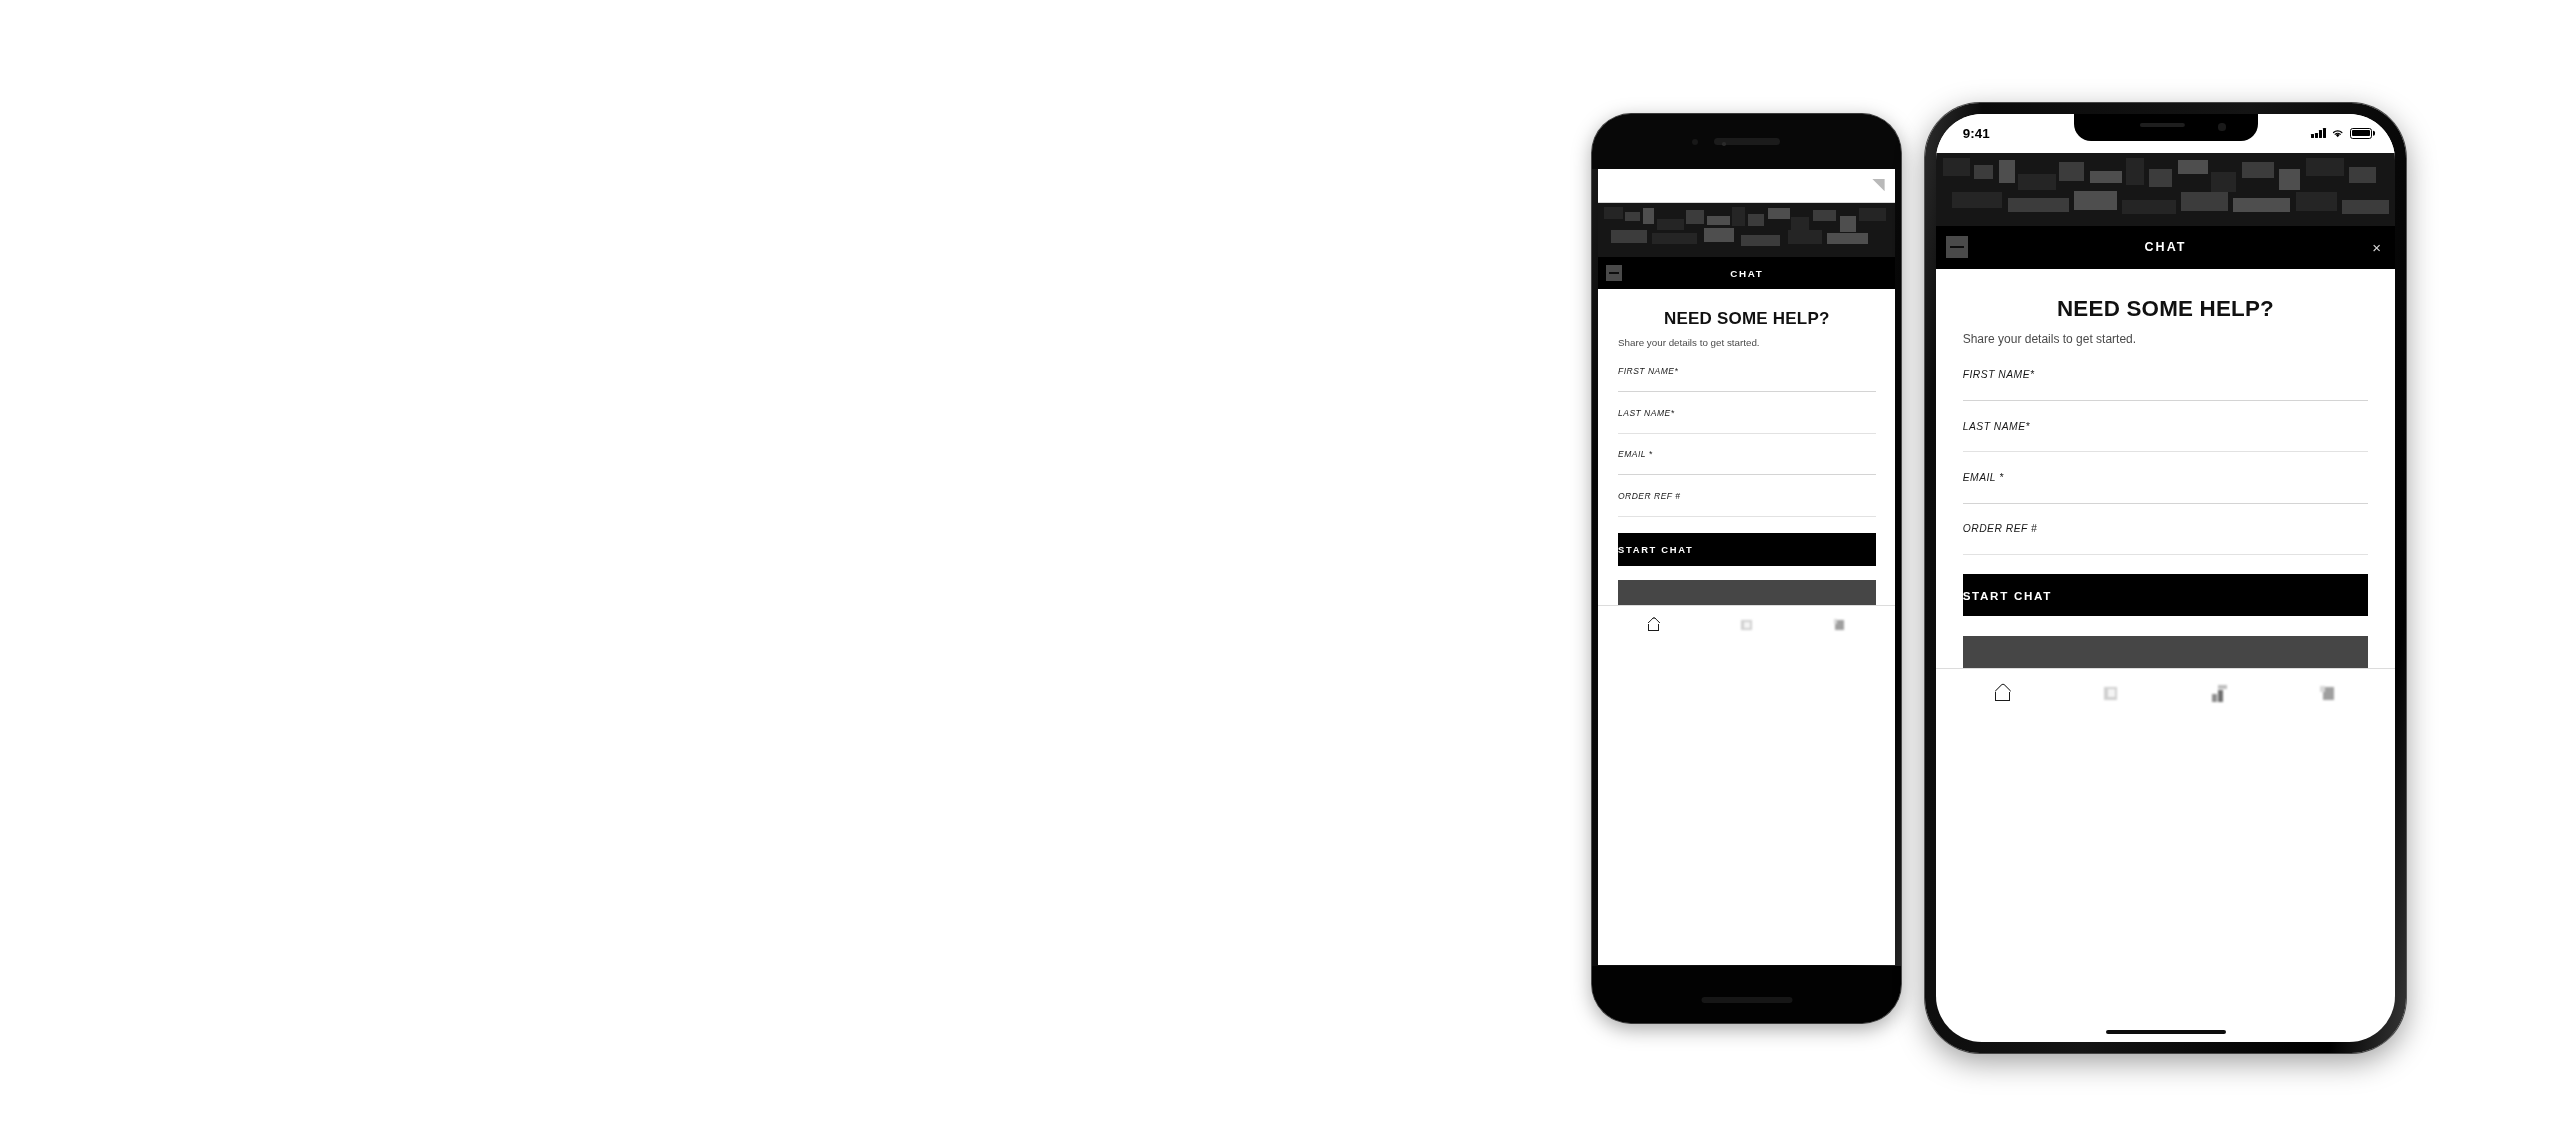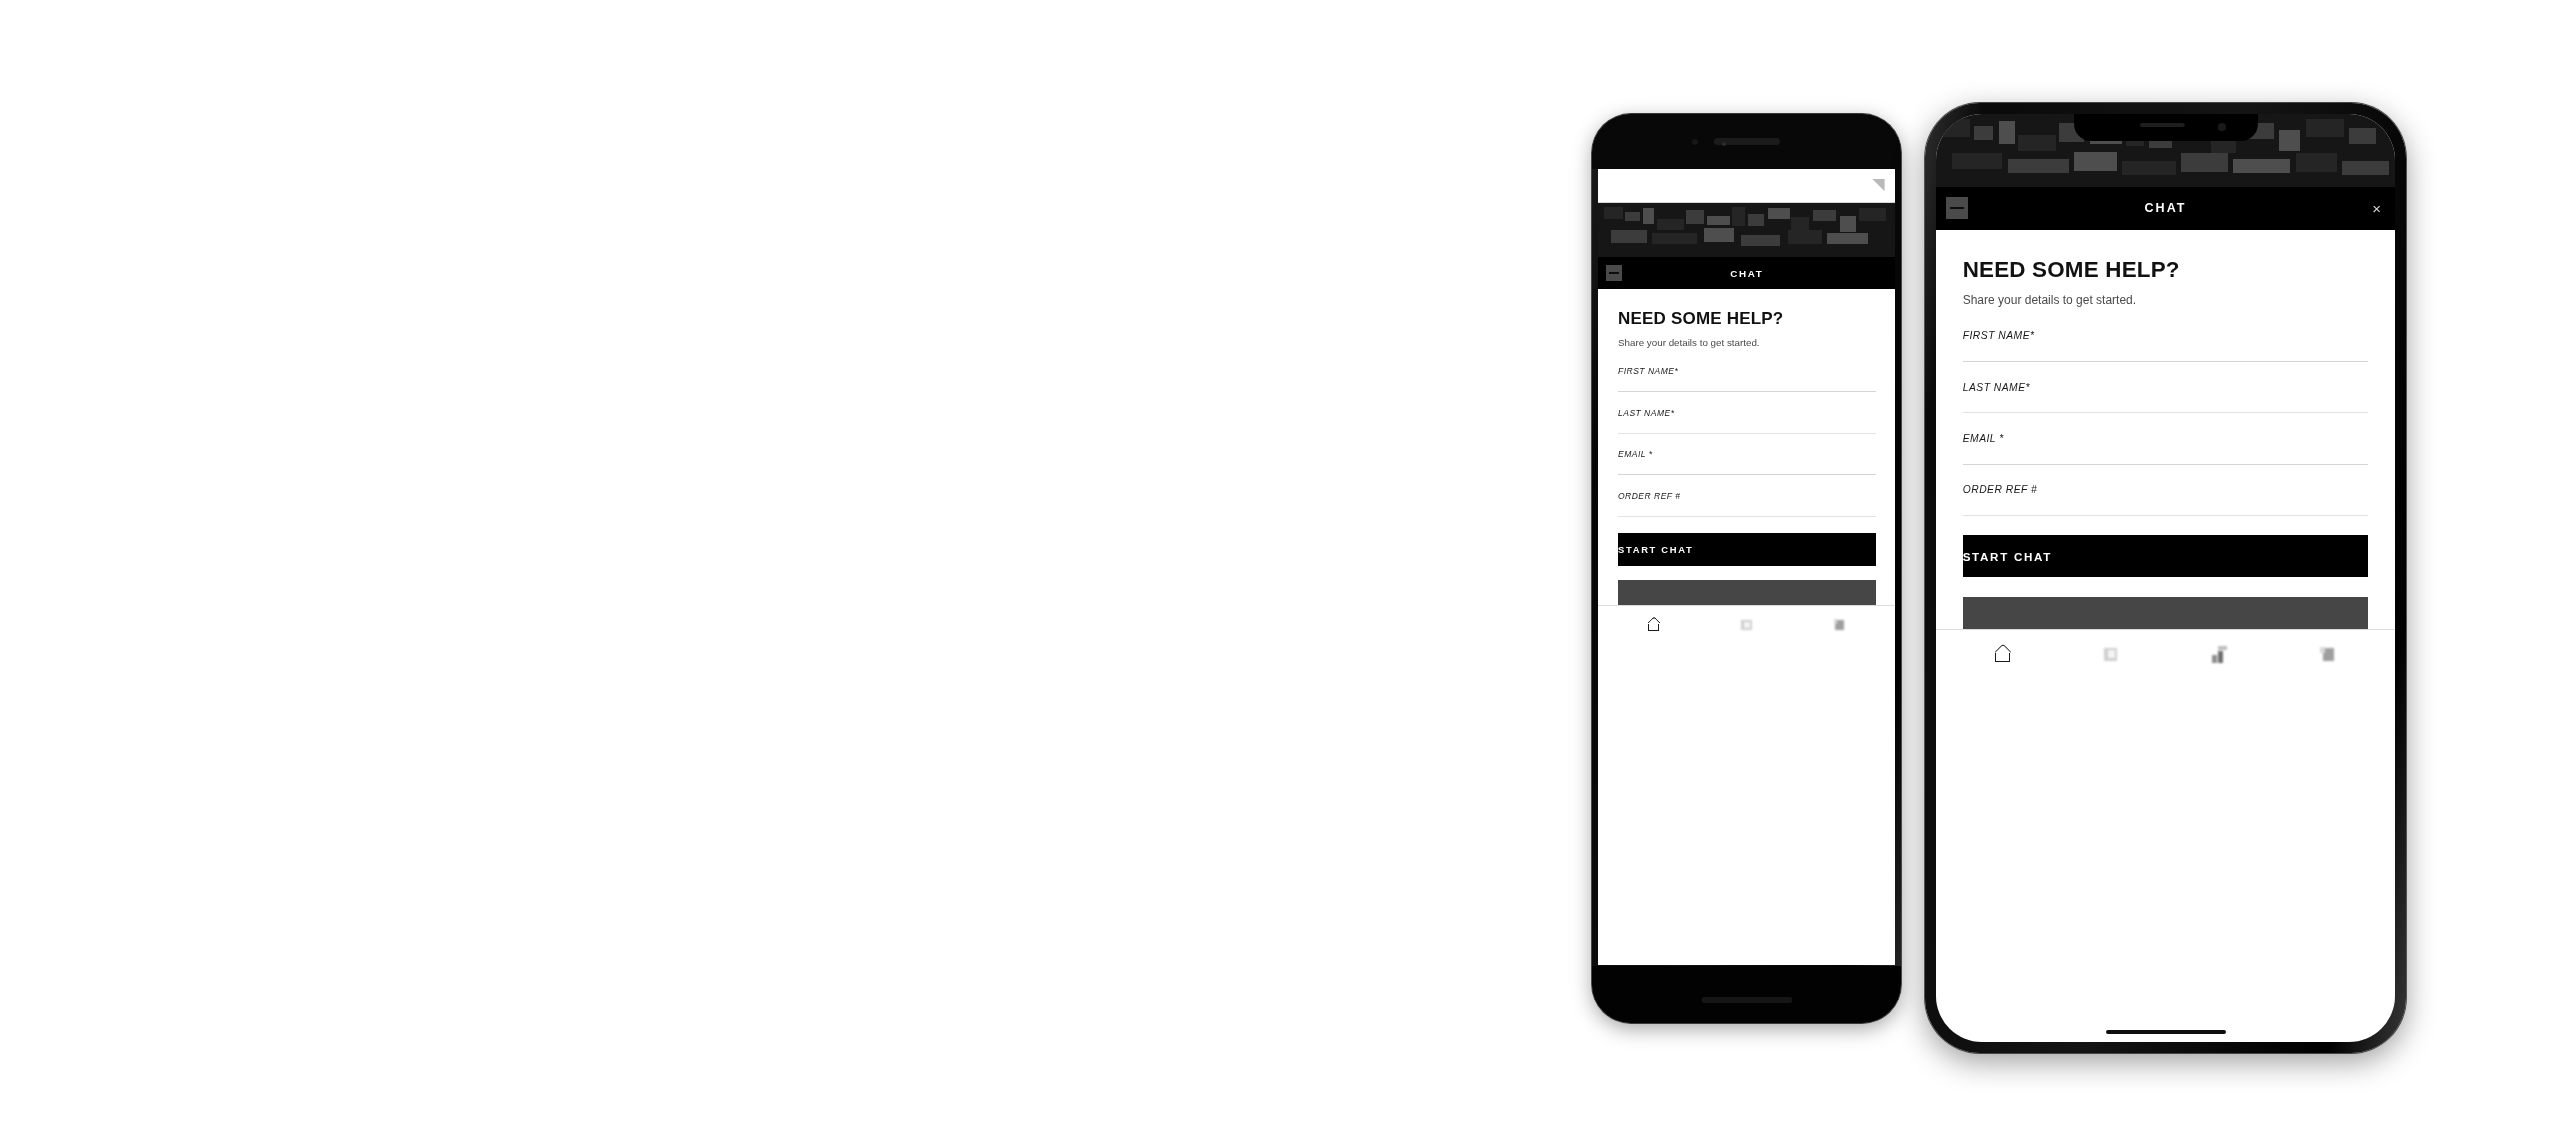--- a/index.html
+++ b/index.html
@@ -226,20 +226,21 @@
 
   
   .chat-body {
     background: #fff;
     position: relative;
   }
   .cb-front { padding: 27px 27px 0; }
   .cb-back  { padding: 19.7px 19.7px 0; }
 
   .help-title {
+    text-align: center;
     font-weight: bold;
     color: #111;
     letter-spacing: 0.2px;
   }
   .cb-front .help-title { font-size: 22.4px; margin-bottom: 10.7px; }
   .cb-back  .help-title { font-size: 17px; margin-bottom: 8px; white-space: nowrap; }
 
   .help-sub {
     text-align: left;
     color: #4a4a4a;
@@ -462,20 +463,39 @@
 
   <div class="phone" id="phone-front">
 
     <div class="screen">
 
       <div class="notch">
         <div class="notch-speaker"></div>
         <div class="notch-cam"></div>
       </div>
 
+      <div class="statusbar sb-front">
+        <div class="sb-time">9:41</div>
+        <div class="sb-right">
+          <div class="sig">
+            <i></i>
+              <i></i>
+              <i></i>
+              <i></i>
+          </div>
+          <svg class="wifi" viewBox="0 0 16 12">
+            <path d="M8 11.2 5.6 8.5a3.6 3.6 0 0 1 4.8 0Z" fill="#000"></path>
+            <path d="M2.9 5.6a7.6 7.6 0 0 1 10.2 0" stroke="#000" stroke-width="1.5" fill="none" stroke-linecap="round"></path>
+            <path d="M4.9 7.7a4.9 4.9 0 0 1 6.2 0" stroke="#000" stroke-width="1.4" fill="none" stroke-linecap="round"></path>
+          </svg>
+          <div class="batt">
+              <i></i>
+            </div>
+        </div>
+      </div>
 
       <div class="brand-banner bb-front">
         <div class="px d" style="left:7.2px;  top:5.4px;  width:27px; height:18px;"></div>
         <div class="px" style="left:38px; top:12.5px; width:19.7px; height:14.3px;"></div>
         <div class="px l" style="left:63px; top:7.2px;  width:16px; height:23px;"></div>
         <div class="px d" style="left:82px; top:21.5px; width:38px; height:16px;"></div>
         <div class="px" style="left:123px;top:9px; width:25px; height:19.7px;"></div>
         <div class="px l" style="left:154px;top:18px; width:32px; height:12.5px;"></div>
         <div class="px d" style="left:190px;top:5.4px;  width:18px; height:27px;"></div>
         <div class="px" style="left:213px;top:16px; width:23px; height:18px;"></div>

